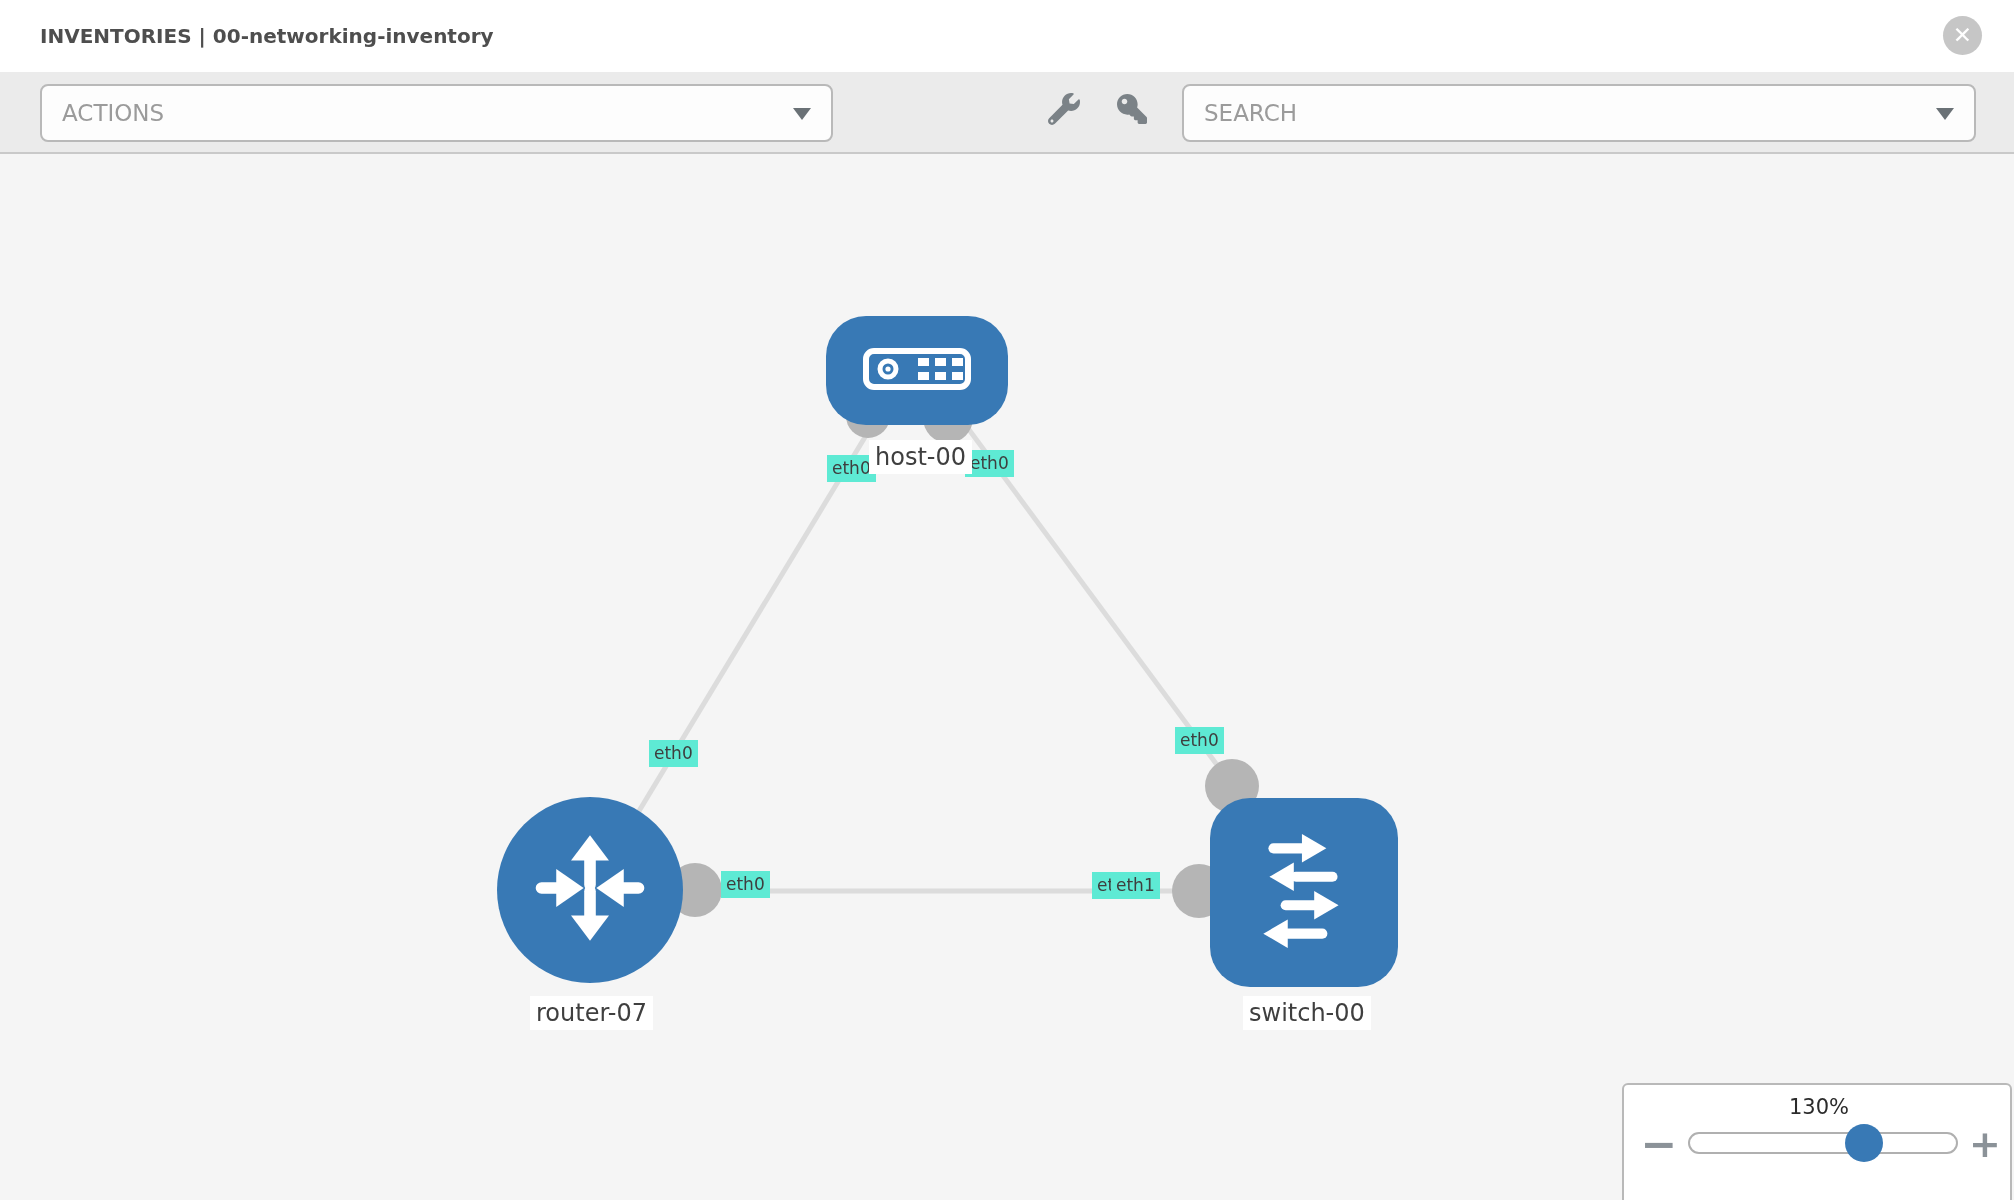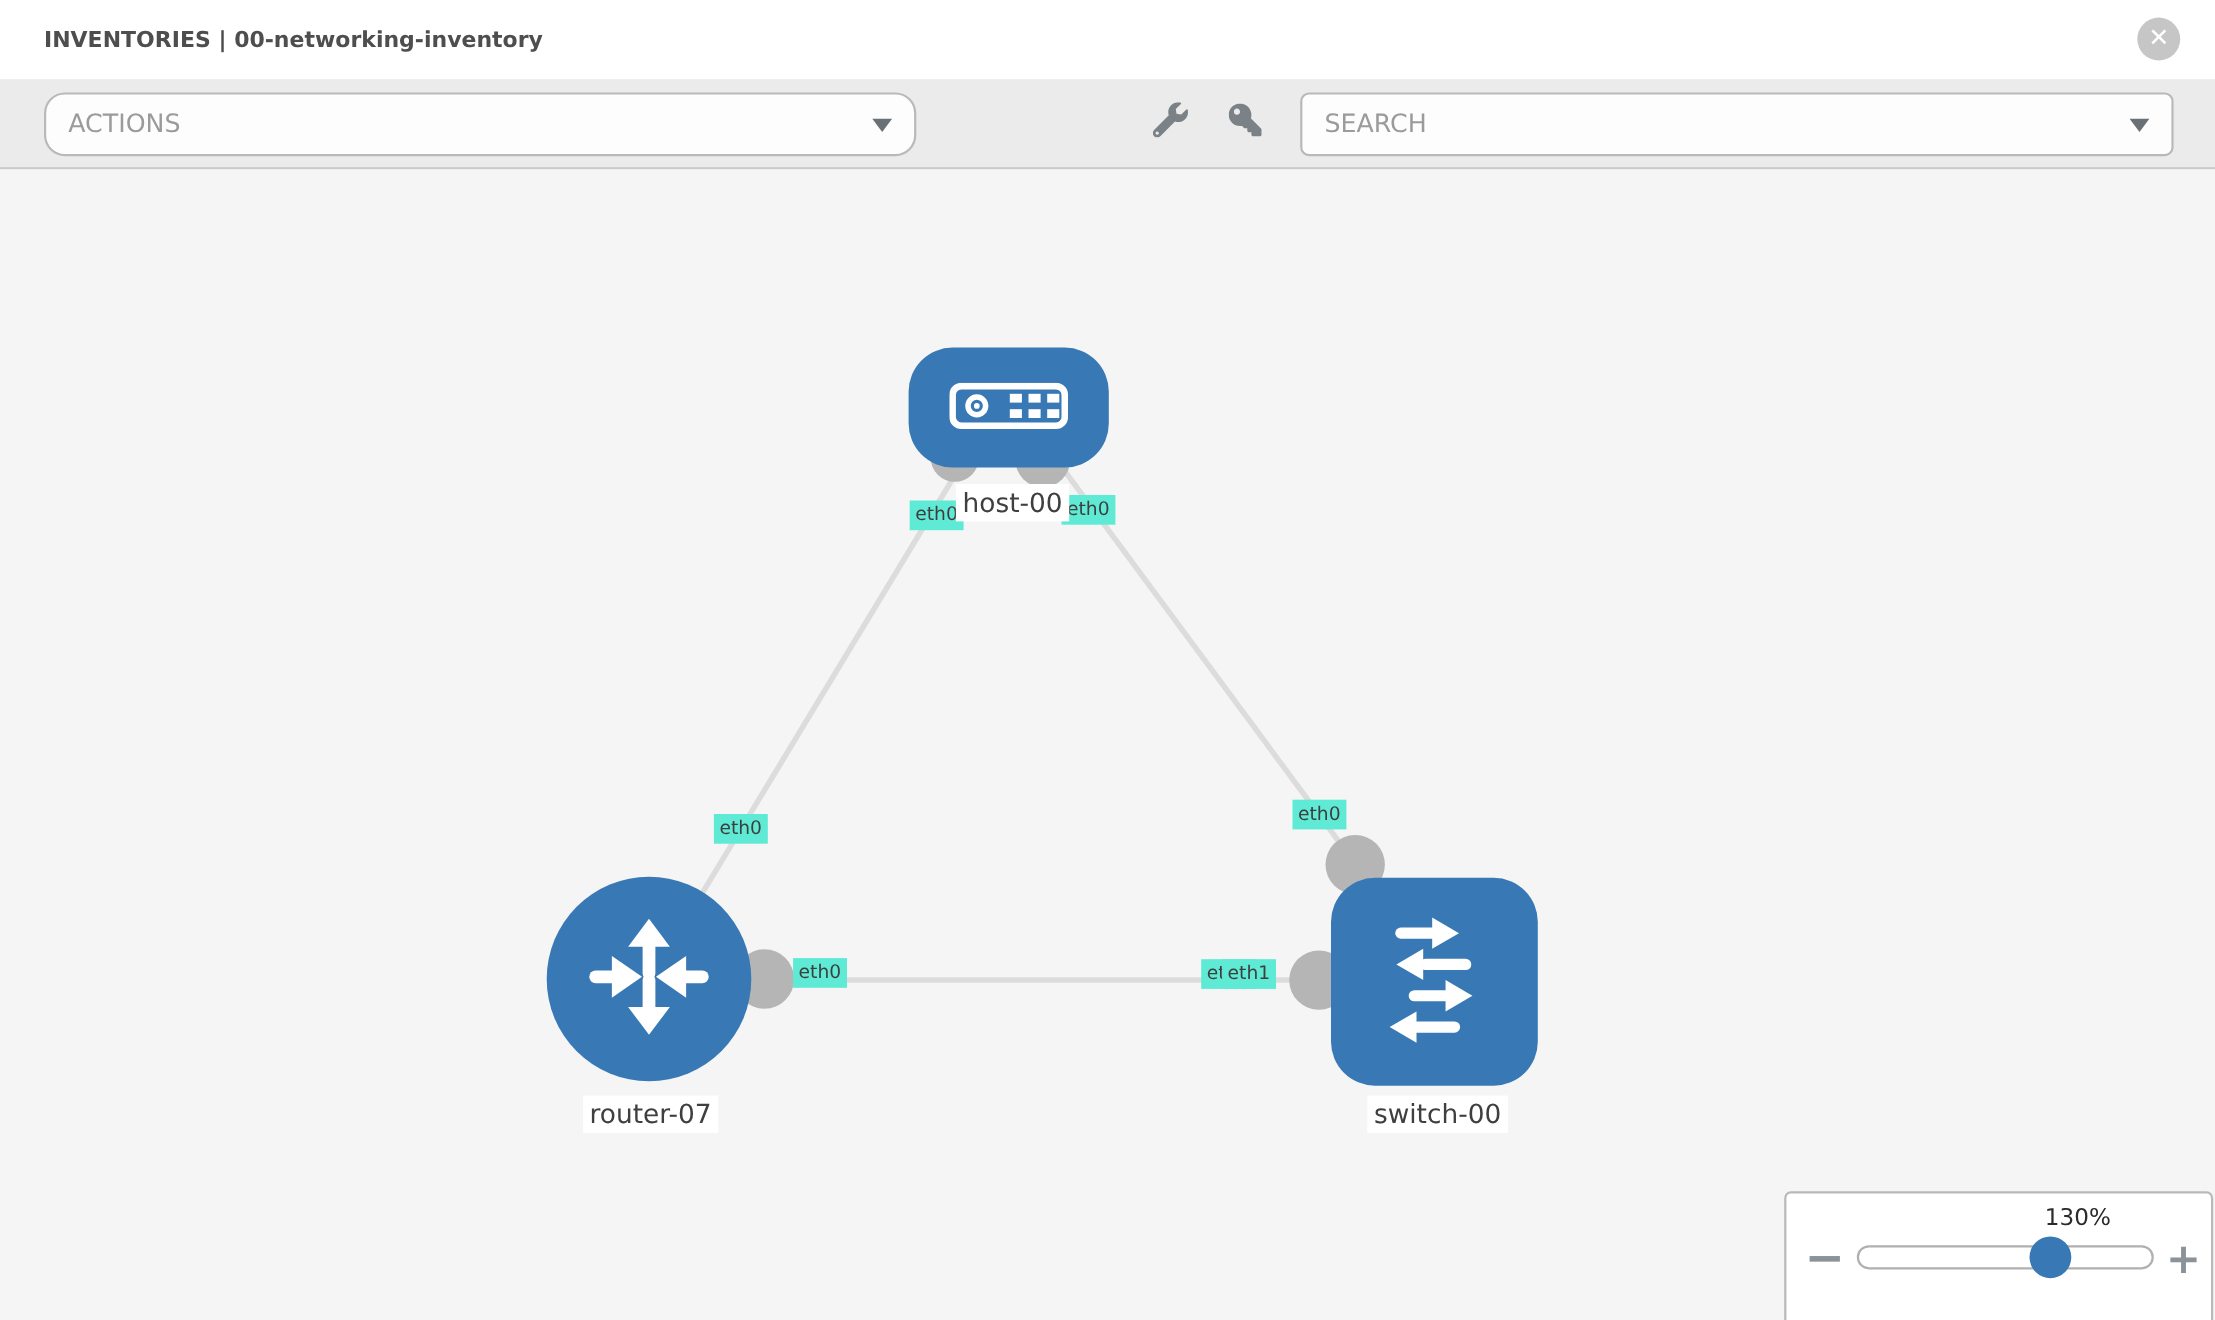--- a/index.html
+++ b/index.html
@@ -33,21 +33,21 @@
     position:absolute; top:12px; height:58px; background:#fdfdfd;
     border:2px solid #b9b9b9; border-radius:8px; display:flex; align-items:center;
     padding:0 20px; cursor:pointer;
   }
   .dropdown .dd-label { color:#9b9b9b; font-size:23px; }
   .dd-caret {
     position:absolute; right:20px; top:50%; margin-top:-5px; width:0; height:0;
     border-left:9px solid transparent; border-right:9px solid transparent;
     border-top:12px solid #6a7176;
   }
-  .actions-dd { left:40px; width:793px;border-radius:19px; }
+  .actions-dd { left:40px; width:793px; }
   .search-dd { left:1182px; width:794px; }
   .tool-btn {
     position:absolute; top:14px; width:48px; height:50px;
     display:flex; align-items:center; justify-content:center; cursor:pointer;
   }
   .tool-btn svg { fill:#7b8287; }
   .wrench-btn { left:1040px; }
   .key-btn { left:1108px; }
 
   
@@ -85,21 +85,21 @@
   .lbl-switch-left-eth-over  { left:1111px; top:718px; z-index:4;text-align:center; }
   .lbl-router-name     { left:530px;  top:842px; }
   .lbl-switch-name     { left:1243px; top:842px; }
 
   
   .zoom-panel {
     position:absolute; left:1622px; top:929px; width:390px; height:130px;
     background:#ffffff; border:2px solid #b9b9b9; border-radius:6px; z-index:6;
   }
   .zoom-value {
-    position:absolute; left:95px; top:10px; width:200px; text-align:right;
+    position:absolute; left:95px; top:10px; width:200px; text-align:center;
     font-size:21px; color:#2b2b2b;
   }
   .zoom-btn {
     position:absolute; width:34px; height:34px; display:flex; align-items:center;
     justify-content:center; cursor:pointer; color:#8b9298; font-weight:bold;
   }
   .zoom-out { left:18px; top:41px; font-size:44px; }
   .zoom-in  { left:344px; top:42px; font-size:38px; }
   .zoom-track {
     position:absolute; left:64px; top:47px; width:270px; height:22px;

